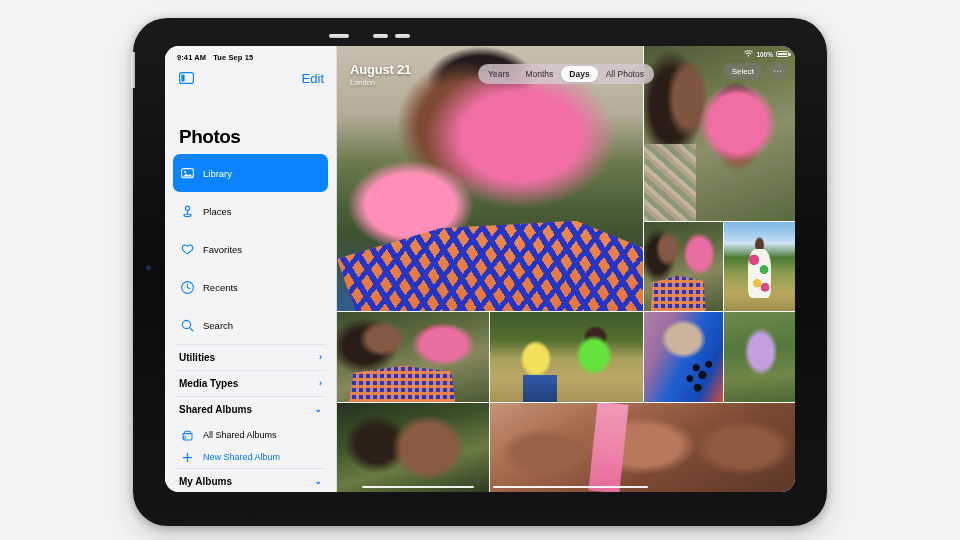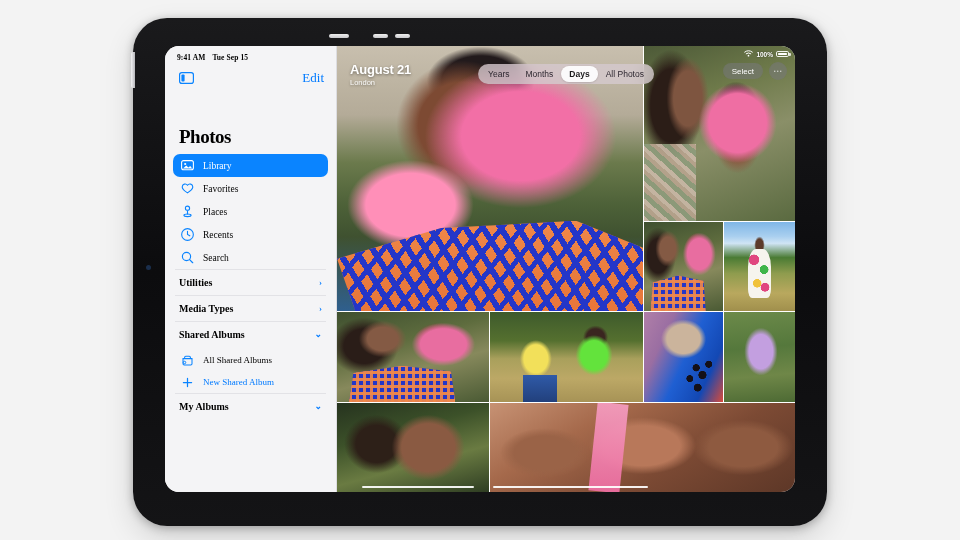--- a/index.html
+++ b/index.html
@@ -44,21 +44,20 @@
     border-radius: 14px;
     overflow: hidden;
   }
 
   
   #sidebar {
     position: absolute; left: 0; top: 0; width: 172px; height: 100%;
     background: #f4f4f6;
     border-right: 1px solid #dddde1;
     overflow: hidden;
-    font-family: Liberation Serif, serif;
   }
   .statusbar {
     display: flex; align-items: center; gap: 7px;
     padding: 6px 0 0 12px; height: 17px;
     font-size: 7.5px; font-weight: 600; color: #000;
     letter-spacing: .1px;
   }
   .sb-toprow {
     display:flex; align-items:center; justify-content:space-between;
     padding: 6px 12px 0 14px; height: 24px;
@@ -67,21 +66,21 @@
   .sidebar-toggle-icon svg { display:block; }
   .edit-link { font-size: 13px; color: #007aff; cursor:pointer; }
   .sb-title {
     font-size: 19px; font-weight: 700; letter-spacing: -.5px;
     color:#000; padding: 7px 0 6px 14px; margin-top: 32px;
   }
 
   .nav-list { padding: 0 8px; }
   .nav-item {
     display: flex; align-items: center; gap: 9px;
-    height: 23px; padding: 0 8px; border-radius: 7px;
+    height: 38px; padding: 0 8px; border-radius: 7px;
     font-size: 9.5px; color: #000; cursor:pointer;
   }
   .nav-item.selected { background: #0a84ff; color:#fff; }
   .nav-ico { width: 13px; height: 13px; flex: 0 0 13px; display:flex; align-items:center; justify-content:center; }
   .nav-ico svg { display:block; }
 
   .sec-row {
     display:flex; align-items:center; justify-content:space-between;
     margin: 0 10px; padding: 7px 4px 7px 4px;
     border-top: 1px solid #e2e2e6;
@@ -322,35 +321,35 @@
             </svg>
           </span>
           <span>Library</span>
         </div>
 
 
 
         <div class="nav-item">
           <span class="nav-ico">
             <svg width="13" height="13" viewBox="0 0 13 13" fill="none">
-              <path d="M6.5 10.9C3.2 8.6 1.2 7 1.2 4.9A2.9 2.9 0 0 1 6.5 3.3 2.9 2.9 0 0 1 11.8 4.9C11.8 7 9.8 8.6 6.5 10.9Z" stroke="#0a84ff" stroke-width="1.1" stroke-linejoin="round"></path>
-            </svg>
-          </span>
-          <span>Favorites</span>
-        </div>
-
-        <div class="nav-item">
-          <span class="nav-ico">
-            <svg width="13" height="13" viewBox="0 0 13 13" fill="none">
               <circle cx="6.5" cy="3.2" r="2.1" stroke="#0a84ff" stroke-width="1.1"></circle>
               <path d="M6.5 5.5 V9.4" stroke="#0a84ff" stroke-width="1.1"></path>
               <ellipse cx="6.5" cy="10.3" rx="3.6" ry="1.35" stroke="#0a84ff" stroke-width="1.1"></ellipse>
             </svg>
           </span>
           <span>Places</span>
+        </div>
+
+        <div class="nav-item">
+          <span class="nav-ico">
+            <svg width="13" height="13" viewBox="0 0 13 13" fill="none">
+              <path d="M6.5 10.9C3.2 8.6 1.2 7 1.2 4.9A2.9 2.9 0 0 1 6.5 3.3 2.9 2.9 0 0 1 11.8 4.9C11.8 7 9.8 8.6 6.5 10.9Z" stroke="#0a84ff" stroke-width="1.1" stroke-linejoin="round"></path>
+            </svg>
+          </span>
+          <span>Favorites</span>
         </div>
 
         <div class="nav-item">
           <span class="nav-ico">
             <svg width="13" height="13" viewBox="0 0 13 13" fill="none">
               <circle cx="6.5" cy="6.5" r="5.85" stroke="#0a84ff" stroke-width="1.1"></circle>
               <path d="M6.5 3.3V6.5L8.8 7.8" stroke="#0a84ff" stroke-width="1.1" stroke-linecap="round"></path>
             </svg>
           </span>
           <span>Recents</span>

